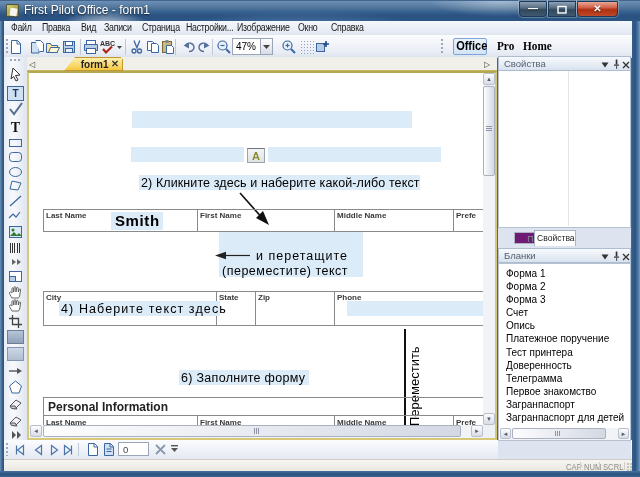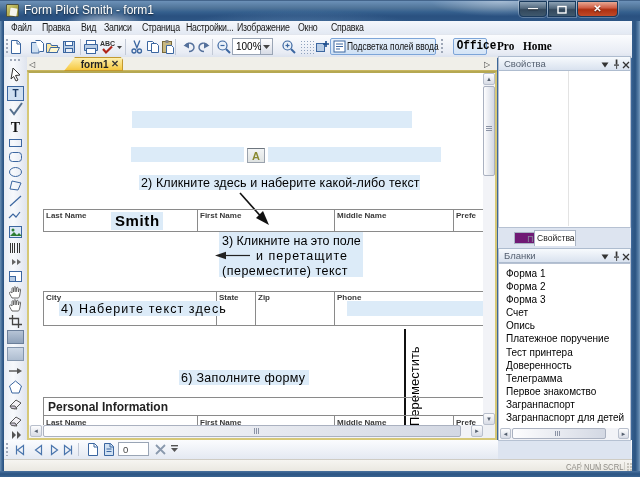--- a/index.html
+++ b/index.html
@@ -78,21 +78,21 @@
 #bleft { left:0; top:21px; width:4px; height:451px; background:linear-gradient(90deg,#6b90b4,#38618f 60%,#274f7d); }
 #bright { left:632px; top:21px; width:8px; height:451px; background:linear-gradient(90deg,#355e8c,#2b5482 40%,#5c83ab 85%,#7b9cbd); }
 #bbot { left:0; top:471px; width:640px; height:6px; background:linear-gradient(#49719e,#2b5482 50%,#3a6390); }
 </style>
 </head>
 <body>
 <div id="titlebar" class="abs"></div>
 <div id="appicon" class="abs">
     <i></i>
   </div>
-<div id="titletext" class="abs">Form Pilot Smith - form1</div>
+<div id="titletext" class="abs">First Pilot Office - form1</div>
 <div id="btnmin" class="abs winbtn">
     <span>—</span>
   </div>
 <div id="btnmax" class="abs winbtn">
     <svg style="display:block;margin:3px auto 0" width="10" height="9">
       <rect x="1" y="1.5" width="8" height="6.5" fill="none" stroke="#fff" stroke-width="1.4"></rect>
     </svg>
   </div>
 <div id="btncls" class="abs winbtn">
     <span>✕</span>
@@ -166,21 +166,21 @@
   <svg class="ticon" style="left:192px" width="16" height="16">
       <path d="M11.5 6c-2.5-3-8-2.5-8.5 2-.3 3 2.5 4.5 5 4.5" fill="none" stroke="#55719c" stroke-width="1.4"></path>
       <polygon points="13.5,6.5 8,3.5 8,9.5" fill="#55719c"></polygon>
     </svg>
   <div class="tsep" style="left:208px"></div>
   <svg class="ticon" style="left:212px" width="16" height="16">
       <circle cx="6.5" cy="6.5" r="4.5" fill="#eaf1f9" stroke="#3b66a0" stroke-width="1.2"></circle>
       <line x1="10" y1="10" x2="14" y2="14" stroke="#3b66a0" stroke-width="2"></line>
       <line x1="4.5" y1="6.5" x2="8.5" y2="6.5" stroke="#3b66a0" stroke-width="1.2"></line>
     </svg>
-  <div class="abs" style="left:228px;top:3px;width:29px;height:17px;background:#fff;border:1px solid #9aa5b5;font-size:10px;color:#000;padding:2px 0 0 3px">100%</div>
+  <div class="abs" style="left:228px;top:3px;width:29px;height:17px;background:#fff;border:1px solid #9aa5b5;font-size:10px;color:#000;padding:2px 0 0 3px">47%</div>
   <div class="abs" style="left:257px;top:3px;width:12px;height:17px;background:linear-gradient(#fdfdfe,#d8dce6);border:1px solid #9aa5b5;border-left:none;text-align:center"><svg width="7" height="15">
         <path d="M0 6h7l-3.5 4z" fill="#444"></path>
       </svg></div>
   <svg class="ticon" style="left:277px" width="16" height="16">
       <circle cx="6.5" cy="6.5" r="4.5" fill="#eaf1f9" stroke="#3b66a0" stroke-width="1.2"></circle>
       <line x1="10" y1="10" x2="14" y2="14" stroke="#3b66a0" stroke-width="2"></line>
       <line x1="4.5" y1="6.5" x2="8.5" y2="6.5" stroke="#3b66a0" stroke-width="1.2"></line>
       <line x1="6.5" y1="4.5" x2="6.5" y2="8.5" stroke="#3b66a0" stroke-width="1.2"></line>
     </svg>
   <svg class="ticon" style="left:295px" width="16" height="16">
@@ -209,29 +209,22 @@
         <rect x="5" y="14" width="1" height="1"></rect>
         <rect x="8" y="14" width="1" height="1"></rect>
         <rect x="11" y="14" width="1" height="1"></rect>
         <rect x="14" y="14" width="1" height="1"></rect>
       </g>
     </svg>
   <svg class="ticon" style="left:310px" width="16" height="16">
       <rect x="2.5" y="4.5" width="8" height="8" fill="#b8cce4" stroke="#3b66a0"></rect>
       <path d="M12 2v6M9 5h6" stroke="#1a4a8a" stroke-width="1.6"></path>
     </svg>
-  <div class="abs" style="left:326px;top:3px;width:106px;height:17px;border:1px solid #7da5d8;background:linear-gradient(#e8f1fb,#cfe1f5);border-radius:2px">
-    <svg style="position:absolute;left:2px;top:1px" width="13" height="13">
-        <rect x="1" y="1" width="11" height="11" fill="#fff" stroke="#3b66a0"></rect>
-        <path d="M3 4h7M3 6.5h7M3 9h4" stroke="#3b66a0" stroke-width="1"></path>
-      </svg>
-    <span style="position:absolute;left:16px;top:2px;font-size:10px;color:#111;white-space:nowrap;transform:scaleX(.84);transform-origin:0 0">Подсветка полей ввода</span>
-  </div>
   <div class="grip" style="left:437px;top:4px;height:16px"></div>
-  <div class="abs" style="left:449px;top:3px;width:34px;height:17px;border:1px solid #7da5d8;background:linear-gradient(#eaf2fb,#d4e4f6);border-radius:2px;text-align:center;font-family:Liberation Mono, monospace;font-weight:bold;font-size:12.5px"><span style="display:inline-block;transform:scaleX(.88)">Office</span></div>
+  <div class="abs" style="left:449px;top:3px;width:34px;height:17px;border:1px solid #7da5d8;background:linear-gradient(#eaf2fb,#d4e4f6);border-radius:2px;text-align:center;font-family:Liberation Sans, sans-serif;font-weight:bold;font-size:12.5px"><span style="display:inline-block;transform:scaleX(.88)">Office</span></div>
   <div class="abs" style="left:493px;top:4px;font-family:'Liberation Serif',serif;font-weight:bold;font-size:12.5px;transform:scaleX(.9);transform-origin:0 0">Pro</div>
   <div class="abs" style="left:519px;top:4px;font-family:'Liberation Serif',serif;font-weight:bold;font-size:12.5px;transform:scaleX(.9);transform-origin:0 0">Home</div>
 </div>
 
 <div id="lefttools" class="abs">
   <div style="position:absolute;left:6px;top:2px;width:12px;height:4px;background-image:radial-gradient(circle at 1px 1px,#9fa8b8 1px,transparent 1.2px);background-size:4px 4px"></div>
   <svg class="lt" style="top:10px" width="17" height="16">
       <path d="M6 1l7 7-4.5 0.5L11 13l-2 1-2.3-4.5L4 12z" fill="#fff" stroke="#333" stroke-width="1"></path>
     </svg>
   <div class="lt" style="top:29px;height:15px;border:1px solid #3b66a0;background:#cfe0f2;font-size:10px;font-weight:bold;color:#1a3a66;line-height:13px">T</div>
@@ -332,21 +325,20 @@
     <div class="abs cell" style="left:305px;top:136px;width:120px;height:23px"></div>
     <div class="abs cell" style="left:424px;top:136px;width:60px;height:23px"></div>
     <span class="lbl" style="left:17px;top:138px">Last Name</span>
     <span class="lbl" style="left:171px;top:138px">First Name</span>
     <span class="lbl" style="left:308px;top:138px">Middle Name</span>
     <span class="lbl" style="left:427px;top:138px">Prefe</span>
     <div class="abs hl" style="left:82px;top:139px;width:52px;height:18px"></div>
     <div class="abs" style="left:86px;top:139px;font-size:15px;letter-spacing:.6px;font-weight:bold">Smith</div>
 
     <div class="abs hl" style="left:190px;top:159px;width:144px;height:45px"></div>
-    <div class="abs" style="left:193px;top:161px;font-size:12.5px">3) Кликните на это поле</div>
     <div class="abs" style="left:193px;top:191px;font-size:12.5px;letter-spacing:.5px">(переместите) текст</div>
     <div class="abs" style="left:227px;top:176px;font-size:12.5px;letter-spacing:1px">и перетащите</div>
     <svg class="abs" style="left:186px;top:178px" width="36" height="9" viewBox="0 0 36 9">
       <line x1="9" y1="4.5" x2="35" y2="4.5" stroke="#222" stroke-width="1.2"></line>
       <polygon points="0,4.5 11,0.8 11,8.2" fill="#222"></polygon>
     </svg>
 
     <div class="abs cell" style="left:14px;top:218px;width:174px;height:35px"></div>
     <div class="abs cell" style="left:187px;top:218px;width:40px;height:35px"></div>
     <div class="abs cell" style="left:226px;top:218px;width:80px;height:35px"></div>

